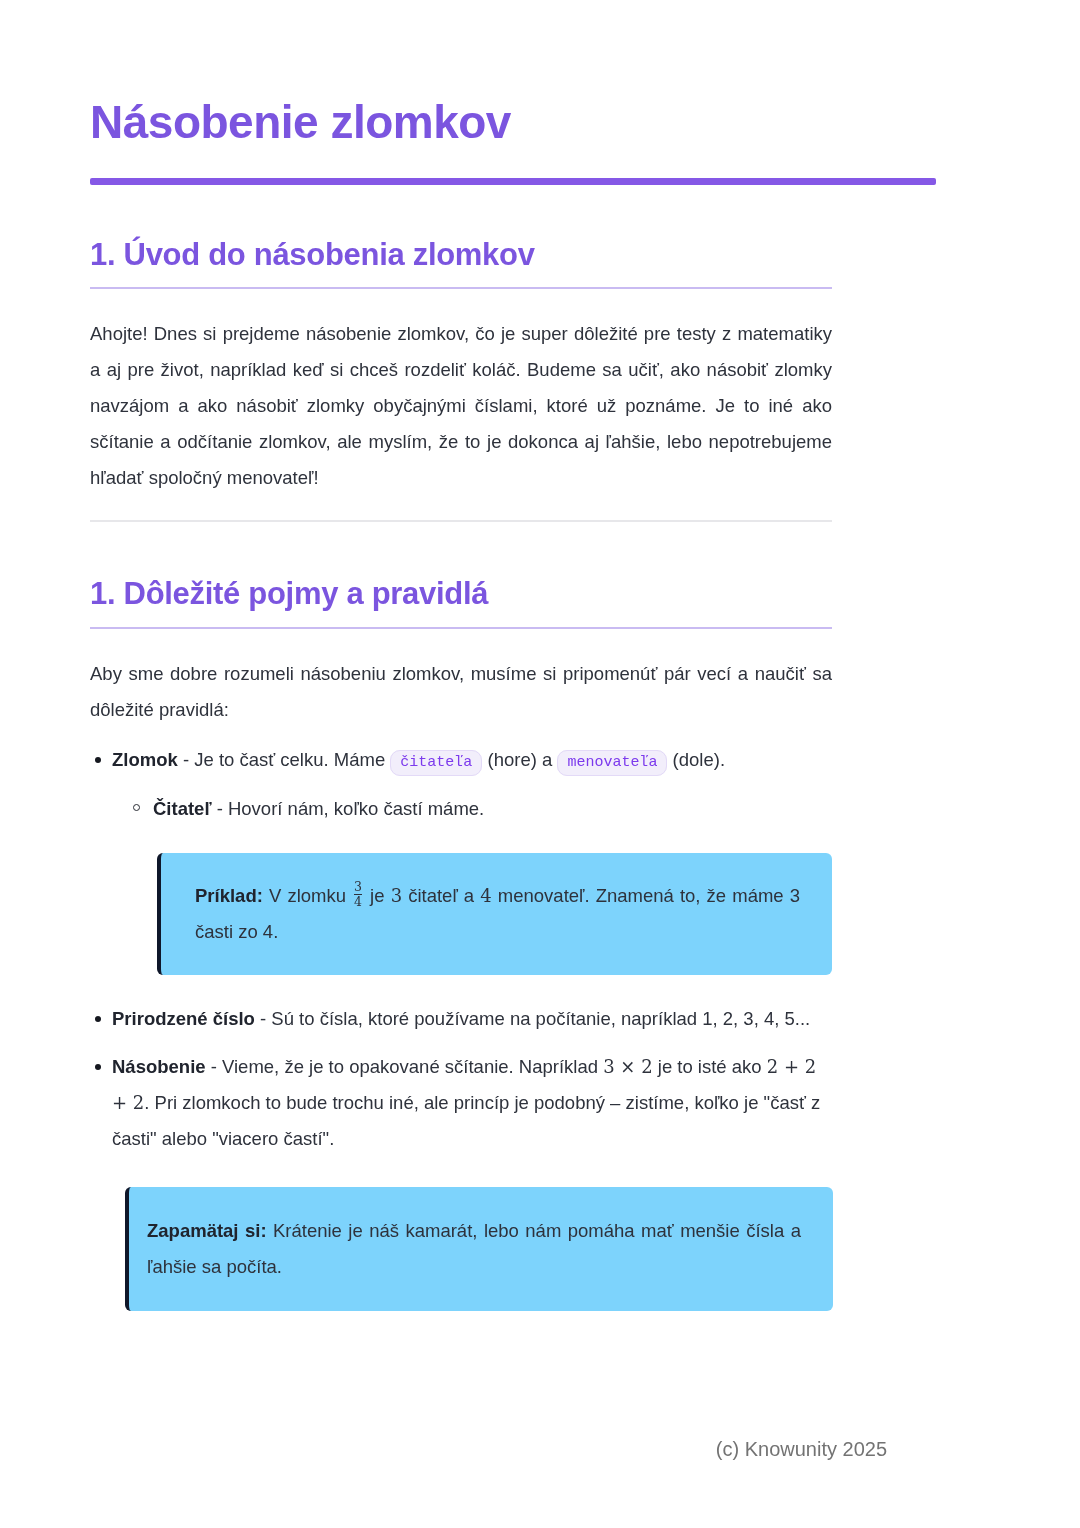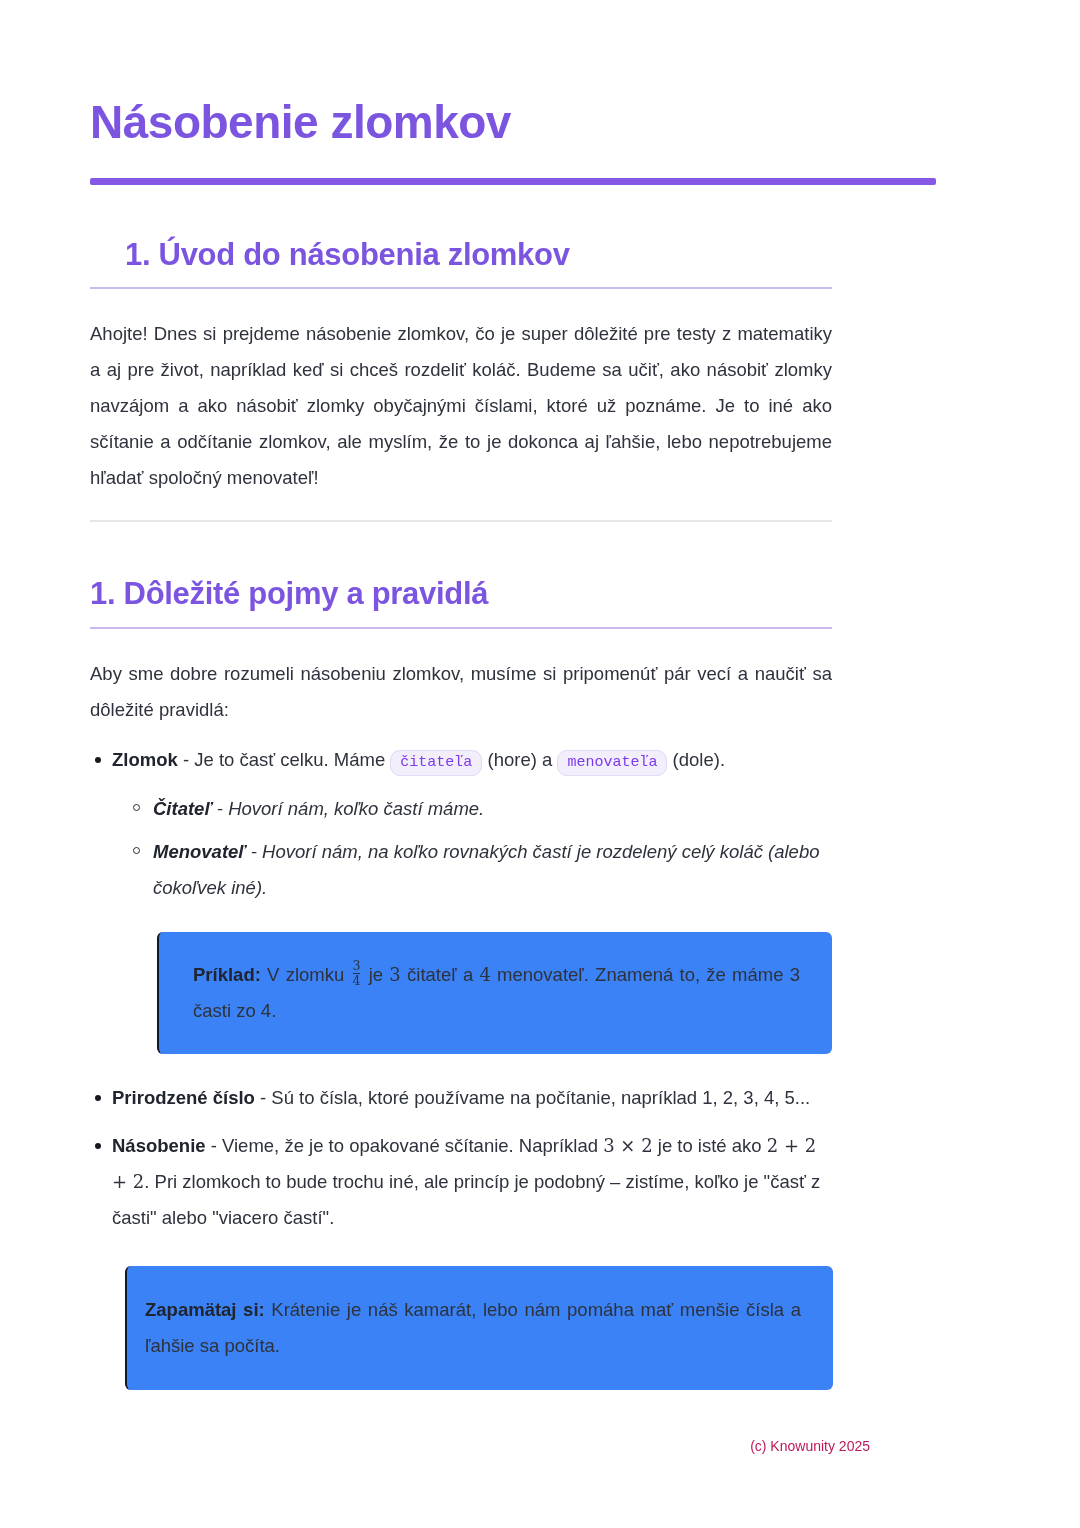--- a/index.html
+++ b/index.html
@@ -12,58 +12,58 @@
     background:#ECE9F6;border-left:3px solid #CBC2E9;box-sizing:border-box;z-index:1;
   }
   .doc{position:absolute;left:90px;top:0;width:846px;z-index:2;}
   .page-title{
     margin:97px 0 0 0;font-size:46px;line-height:1.12;font-weight:bold;
     color:#7B55DF;letter-spacing:-0.5px;
   }
   .title-rule{height:7px;background:#8558E6;margin-top:29px;border-radius:2px;width:846px;}
   .section{width:742px;}
   .h2{font-size:31px;font-weight:bold;color:#7B55DF;margin:0;letter-spacing:-0.3px;line-height:1.15;}
-  .h2-s1{margin-top:52px;margin-left:35px;}
+  .h2-s1{margin-top:52px;}
   .h2-s2{margin-top:54px;}
   .h2-rule{height:2px;background:#C9BBF2;margin-top:15px;width:742px;}
   .body-p{font-size:18.5px;line-height:36px;text-align:justify;margin:27px 0 0 0;}
   .divider{height:2px;background:#E7E7EA;margin-top:24px;width:742px;}
   .term{font-weight:bold;color:#20242E;text-align:right;}
   .bullet-list{margin:14px 0 0 0;padding:0;list-style:none;font-size:18.5px;line-height:36px;}
   .bullet-list > li{position:relative;padding-left:22px;margin-top:12px;}
   .bullet-list > li::before{
     content:"";position:absolute;left:5px;top:15px;width:6px;height:6px;
     border-radius:50%;background:#15181f;
   }
   .sub-list{margin:10px 0 0 0;padding:0;list-style:none;}
-  .sub-list > li{position:relative;padding-left:41px;margin-top:7px;font-style:italic;}
+  .sub-list > li{position:relative;padding-left:41px;margin-top:7px;}
   .sub-list > li::before{
     content:"";position:absolute;left:21px;top:13px;width:7px;height:7px;
     border-radius:50%;background:transparent;border:1.5px solid #2a2d35;box-sizing:border-box;
   }
   .callout{
-    box-sizing:border-box;border-left:2px solid #0f172a;background:#3b82f6;
+    box-sizing:border-box;border-left:4px solid #0f172a;background:#7dd3fc;
     border-radius:6px;font-size:18.5px;line-height:36px;text-align:justify;
   }
   .callout-priklad{width:675px;margin:26px 0 26px 67px;padding:25px 32px 25px 34px;}
   .callout-zapamataj{width:708px;margin:30px 0 0 35px;padding:26px 32px 26px 18px;}
   .code{
     font-family:"Liberation Mono",monospace;font-size:15px;color:#7C3AED;
     background:#F2EEFB;border:1px solid #E3DAF7;border-radius:10px;
     padding:3px 9px 4px;white-space:nowrap;
   }
   .math{font-family:"DejaVu Serif",serif;font-size:18px;}
   .frac{
     display:inline-flex;flex-direction:column;align-items:center;vertical-align:middle;
     font-family:"DejaVu Serif",serif;font-size:12.5px;line-height:1.15;color:#2E323C;
     margin:0 2px;position:relative;top:-2px;
   }
   .frac .den{border-top:1px solid #2E323C;}
   .footer-note{
-    position:absolute;top:1438px;right:74px;font-size:14px;color:#be185d;z-index:3;
+    position:absolute;top:1438px;right:57px;font-size:20px;color:#737373;z-index:3;
   }
 </style>
 </head>
 <body>
 
 <div class="page">
 
   <div class="side-strip"></div>
 
   <div class="doc">
@@ -84,23 +84,20 @@
       <p class="body-p">Aby sme dobre rozumeli násobeniu zlomkov, musíme si pripomenúť pár vecí a naučiť sa dôležité pravidlá:</p>
 
       <ul class="bullet-list">
 
         <li>
           <span class="term">Zlomok</span><span> - Je to časť celku. Máme </span><span class="code">čitateľa</span><span> (hore) a </span><span class="code">menovateľa</span><span> (dole).</span>
           <ul class="sub-list">
             <li>
               <span class="term">Čitateľ</span><span> - Hovorí nám, koľko častí máme.</span>
             </li>
-            <li>
-              <span class="term">Menovateľ</span><span> - Hovorí nám, na koľko rovnakých častí je rozdelený celý koláč (alebo čokoľvek iné).</span>
-            </li>
           </ul>
         </li>
       </ul>
 
       <div class="callout callout-priklad">
         <span class="term">Príklad:</span><span> V zlomku </span><span class="frac">
             <span class="num">3</span>
             <span class="den">4</span>
           </span><span> je </span><span class="math">3</span><span> čitateľ a </span><span class="math">4</span><span> menovateľ. Znamená to, že máme 3 časti zo 4.</span>
       </div>

